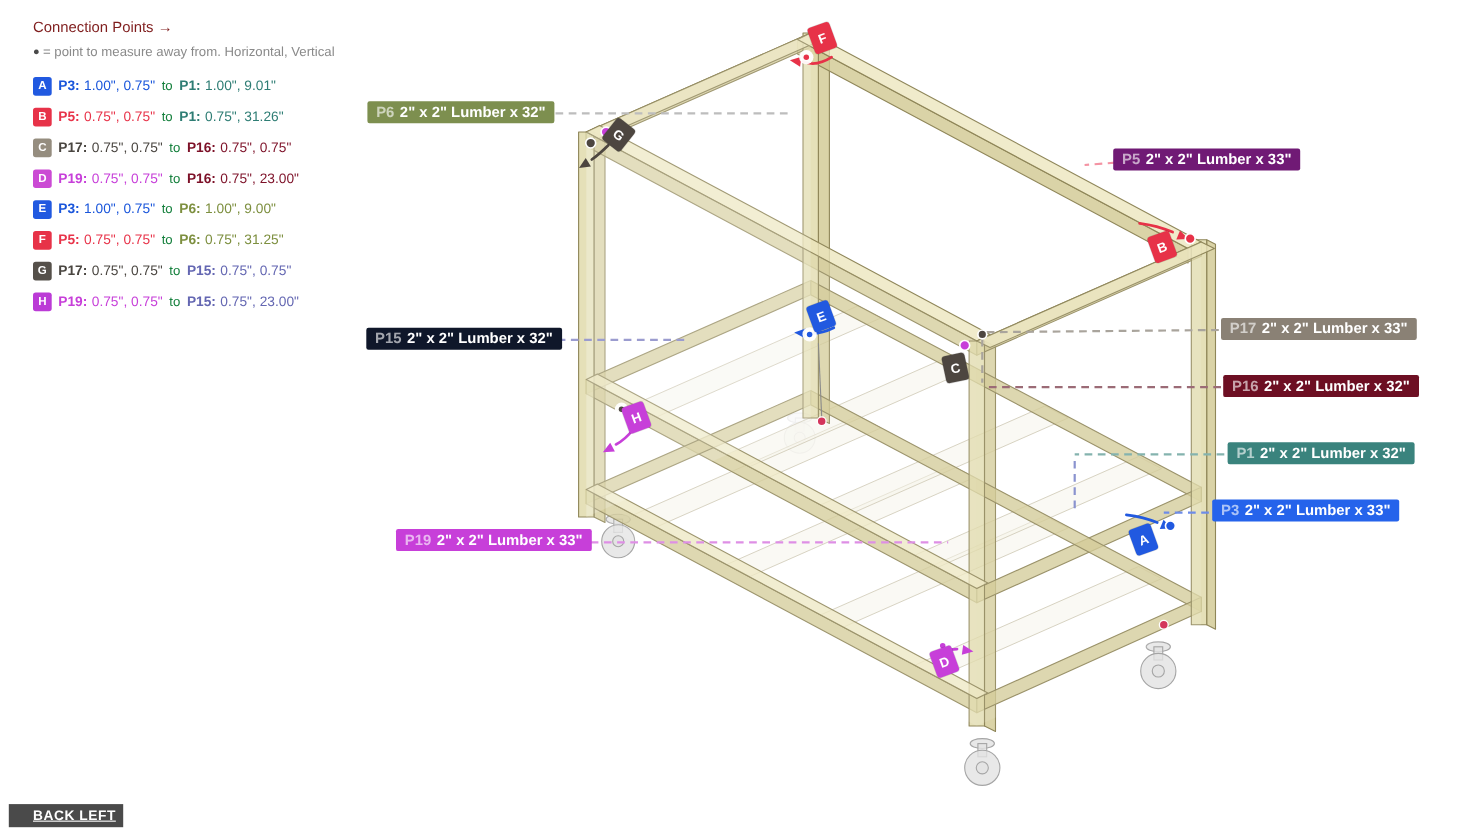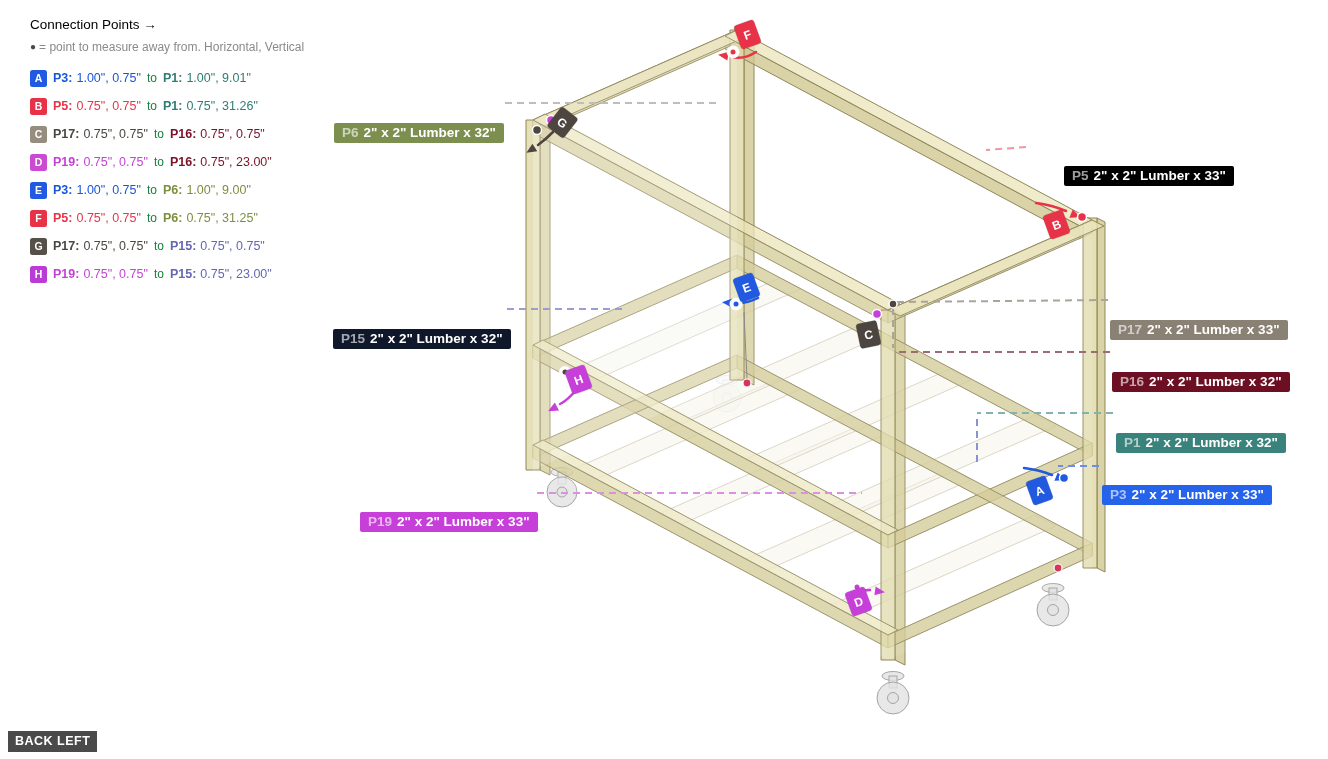--- a/index.html
+++ b/index.html
@@ -4,51 +4,51 @@
 <style>
   * { margin:0; padding:0; box-sizing:border-box; }
   html,body { background:#fff; }
   #stage {
     position:relative; width:1328px; height:759px; overflow:hidden;
     background:#fff; font-family:"Liberation Sans", sans-serif;
   }
   #model-svg { position:absolute; left:0; top:0; }
 
   
-  .hdr-title { position:absolute; left:30px; top:17px; font-size:13.5px; color:#000000; }
+  .hdr-title { position:absolute; left:30px; top:17px; font-size:13.5px; color:#7f1d1d; }
   .hdr-note  { position:absolute; left:30px; top:40px; font-size:12px; color:#8a8a8a;text-align:center; }
   .hdr-note .bullet { color:#4a4a4a; font-size:10px; vertical-align:1px; margin-right:3px; }
   .legend { position:absolute; left:30px; top:64px; }
   .lrow { height:28px; display:flex; align-items:center; gap:6px; white-space:nowrap; }
   .lbadge {
     width:17px; height:17px; border-radius:2.5px; color:#fff; font-size:10.5px; font-weight:bold;
     display:inline-flex; align-items:center; justify-content:center; flex:0 0 17px;
   }
   .lpart { font-size:12.5px; font-weight:bold; }
   .lvals { font-size:12.5px; margin-left:-2px; }
   .lto   { font-size:12px; color:#15803d; }
 
   
   .plabel {
     position:absolute; display:inline-flex; gap:5px; align-items:baseline;
     padding:2px 8px 3px 8px; border-radius:2px; color:#fff;
-    font-size:13.5px; font-weight:bold; white-space:nowrap;margin-top:31px;
+    font-size:13.5px; font-weight:bold; white-space:nowrap;
   }
   .plabel .pid { color:rgba(255,255,255,.62); }
 
   
   .marker {
     position:absolute; width:21px; height:25px; border-radius:3px; color:#fff;
     font-size:12px; font-weight:bold; display:flex; align-items:center; justify-content:center;
     box-shadow:0 0 0 0.5px rgba(0,0,0,.15);
   }
 
   .view-badge {
     position:absolute; left:8px; top:731px; background:#4a4a4a; color:#fff;
-    font-size:12.5px; font-weight:bold; letter-spacing:.5px; padding:3px 7px 4px 7px;
+    font-size:12.5px; font-weight:bold; letter-spacing:.5px; padding:3px 7px 4px 22px;text-decoration:underline;
   }
 </style>
 </head>
 <body>
 
 <div id="stage">
 
   <svg id="model-svg" width="1328" height="759" viewBox="0 0 1328 759">
 
     <g fill-opacity="0.8" stroke-width="1" fill="#e2e2e2" stroke="#a5a5a5">
@@ -289,21 +289,21 @@
       <span class="lto">to</span>
       <span class="lpart" style="color: rgb(100, 103, 178);">P15:</span>
       <span class="lvals" style="color: rgb(100, 103, 178);">0.75", 23.00"</span>
     </div>
   </div>
 
   <div class="plabel" style="left: 334px; top: 92px; background: rgb(125, 143, 79);">
     <span class="pid">P6</span>
       <span>2" x 2" Lumber x 32"</span>
   </div>
-  <div class="plabel" style="left: 1064px; top: 135px; background: #000000;">
+  <div class="plabel" style="left: 1012px; top: 135px; background: #701a75;">
     <span class="pid">P5</span>
       <span>2" x 2" Lumber x 33"</span>
   </div>
   <div class="plabel" style="left: 333px; top: 298px; background: #0f172a;">
     <span class="pid">P15</span>
       <span>2" x 2" Lumber x 32"</span>
   </div>
   <div class="plabel" style="left: 1110px; top: 289px; background: rgb(138, 129, 117);">
     <span class="pid">P17</span>
       <span>2" x 2" Lumber x 33"</span>

